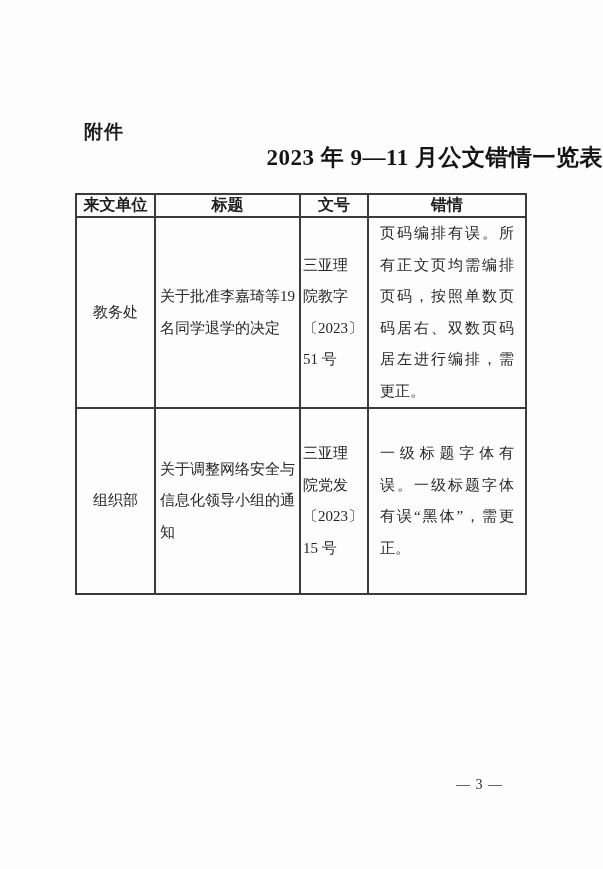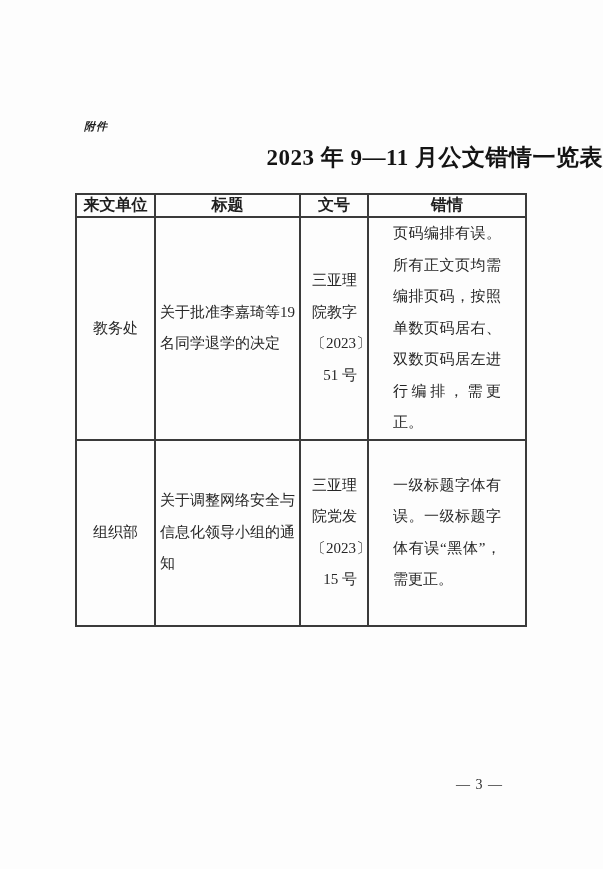--- a/index.html
+++ b/index.html
@@ -13,26 +13,25 @@
     position: relative;
     width: 603px;
     height: 869px;
     background: #fdfdfd;
     overflow: hidden;
   }
   .attachment {
     position: absolute;
     left: 84px;
     top: 119px;
-    font-size: 11px;
+    font-size: 19px;
     font-weight: 700;
     font-family: "Liberation Sans", sans-serif;
     color: #1c1c1c;
     letter-spacing: 1px;
-    font-style: italic;
   }
   .title {
     position: absolute;
     left: 0;
     right: 0;
     top: 142px;
     text-align: right;
     font-size: 23px;
     font-weight: 700;
     letter-spacing: 0.5px;
@@ -68,29 +67,29 @@
     vertical-align: middle;
     color: #262626;
   }
   .cell-unit { text-align: center; font-size: 16px; border-radius: 23px; }
   .cell-title {
     text-align: justify;
     text-justify: inter-ideograph;
     padding: 0 4px;
   }
   .cell-number {
-    text-align: right;
+    text-align: left;
     white-space: pre-line;
-    padding: 0 10px;
+    padding: 0 2px;
     line-height: 2.2;
   }
   .cell-error {
     text-align: justify;
     text-justify: inter-ideograph;
-    padding: 0 24px;
+    padding: 0 11px;
   }
   .page-number {
     position: absolute;
     top: 777px;
     left: 0;
     right: 100px;
     text-align: right;
     font-size: 14px;
     letter-spacing: 1px;
     color: #2e2e2e;

